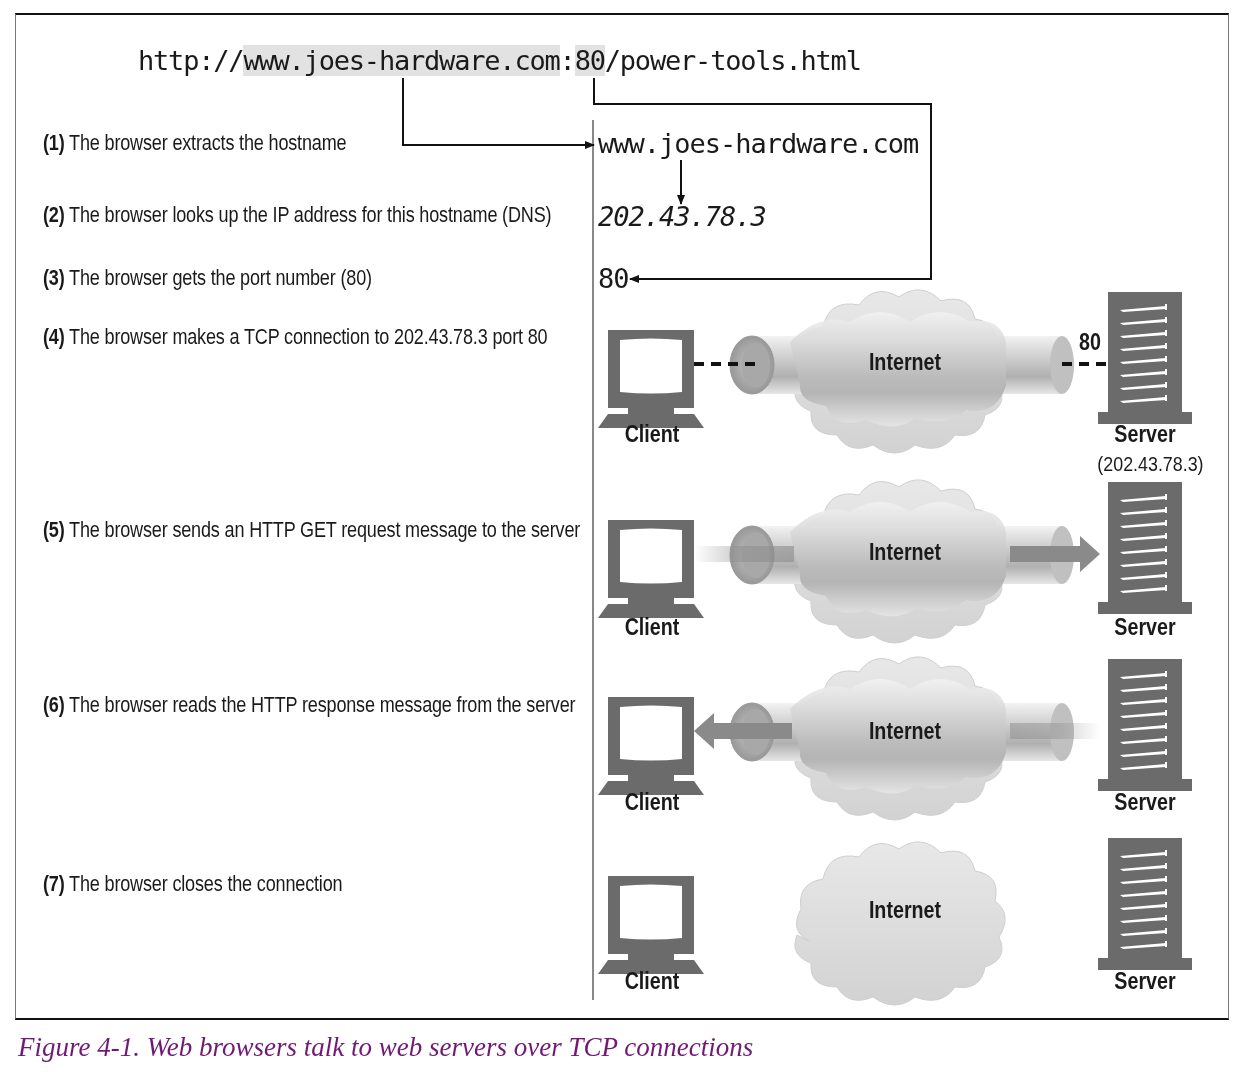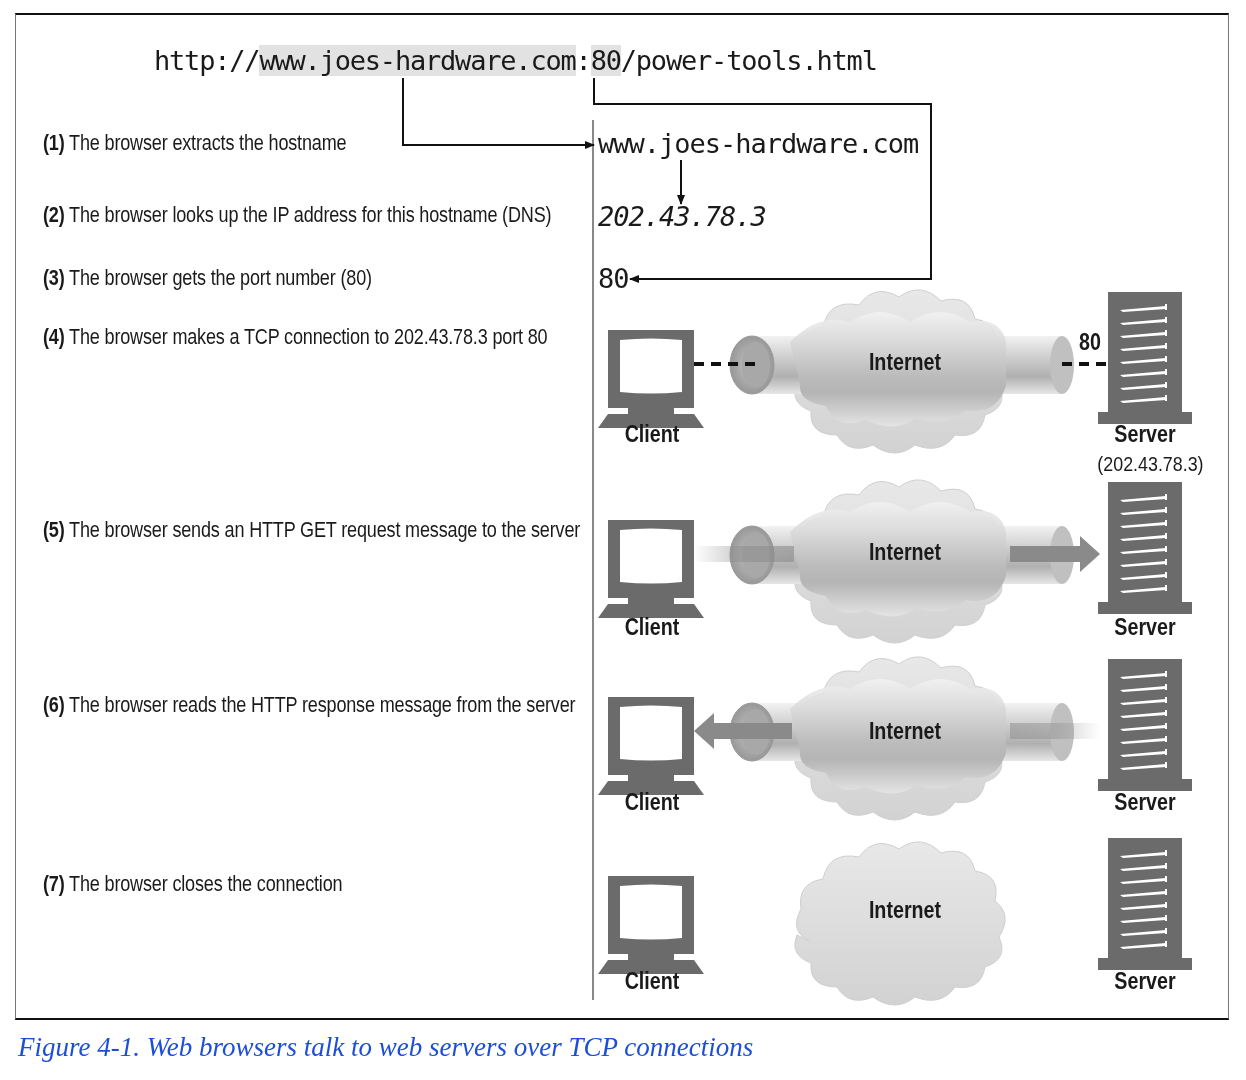--- a/index.html
+++ b/index.html
@@ -6,21 +6,21 @@
     body { width: 1246px; height: 1080px; position: relative; overflow: hidden; }
     .frame {
       position: absolute; left: 15px; top: 13px; width: 1214px; height: 1007px;
       border-top: 2px solid #111; border-bottom: 2px solid #111;
       border-left: 1px solid #777; border-right: 1px solid #777;
       box-sizing: border-box;
     }
     .mono { font-family: "DejaVu Sans Mono", "Liberation Mono", monospace; color: #1a1a1a; }
     .url {
       position: absolute; left: 138px; top: 42px; font-size: 27px; letter-spacing: -1.2px;
-      white-space: nowrap; line-height: 38px; margin-left: 16px;
+      white-space: nowrap; line-height: 38px;
     }
     .hl { background: #e2e2e2; }
     .step {
       position: absolute; left: 43px; font-family: "Liberation Sans", sans-serif;
       font-size: 22px; color: #1a1a1a; white-space: nowrap; transform: scaleX(0.82);
       transform-origin: left center; letter-spacing: -0.2px;
     }
     .step b { font-weight: bold; }
     .res { position: absolute; font-size: 27px; letter-spacing: -1px; white-space: nowrap; }
     .vline { position: absolute; left: 592px; top: 120px; width: 2px; height: 880px; background: #888; }
@@ -28,21 +28,21 @@
       position: absolute; font-family: "Liberation Sans", sans-serif; font-weight: bold;
       font-size: 24px; color: #1a1a1a; transform: scaleX(0.82); transform-origin: center;
       white-space: nowrap; text-align: center;
     }
     .ipnote {
       position: absolute; font-family: "Liberation Sans", sans-serif; font-size: 21px;
       color: #1a1a1a; transform: scaleX(0.85); white-space: nowrap;
     }
     .caption {
       position: absolute; left: 18px; top: 1032px; font-family: "Liberation Serif", "DejaVu Serif", serif;
-      font-style: italic; font-size: 27px; color: #1d4ed8; white-space: nowrap;
+      font-style: italic; font-size: 27px; color: #701a75; white-space: nowrap;
     }
     svg.overlay { position: absolute; left: 0; top: 0; }
   </style>
 </head>
 <body>
 
 <div class="frame"></div>
 
 <div class="url mono">
   <span>http://</span><span class="hl">www.joes-hardware.com</span><span>:</span><span class="hl">80</span><span>/power-tools.html</span>

